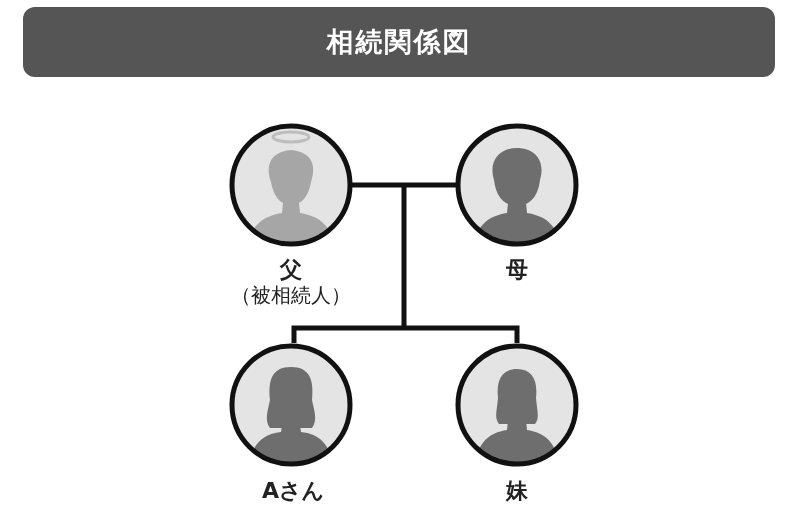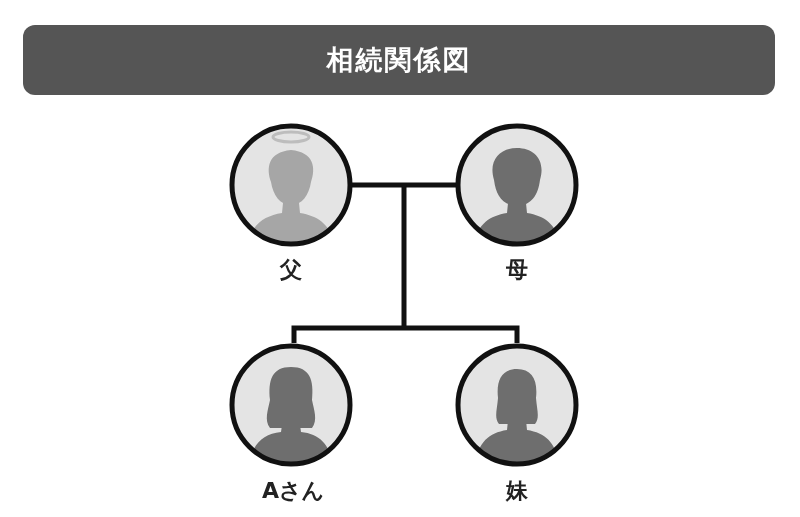--- a/index.html
+++ b/index.html
@@ -1,17 +1,17 @@
 <!DOCTYPE html>
 <html><head>
 <meta charset="utf-8">
 <style>
   html, body { margin:0; padding:0; background:#ffffff; }
   body { width:800px; height:517px; position:relative; overflow:hidden; font-family:"DejaVu Sans", sans-serif; }
-  .title-bar { position:absolute; left:23px; top:25px; width:752px; height:70px; background:#555555; border-radius:12px; display:flex; align-items:center; justify-content:center; }
+  .title-bar { position:absolute; left:23px; top:7px; width:752px; height:70px; background:#555555; border-radius:12px; display:flex; align-items:center; justify-content:center; }
   .title-text { color:#ffffff; font-size:27px; font-weight:bold; letter-spacing:2px; }
   svg.diagram { position:absolute; left:0; top:0; }
   .label { position:absolute; text-align:center; color:#222; font-weight:bold; }
   .label-main { font-size:22px; line-height:26px; }
   .label-sub { font-size:20px; line-height:24px; font-weight:normal; }
 </style>
 </head>
 <body>
 
 <div class="title-bar">
@@ -71,20 +71,21 @@
     <g clip-path="url(#c4)" fill="#6e6e6e">
       <path d="M498,398 C496,380 502,369 517,369 C532,369 538,380 536,398 C537,410 540,418 535,424 L499,424 C494,418 497,410 498,398 Z"></path>
       <path d="M508,420 L526,420 L527,430 C546,433 556,443 559,465 L475,465 C478,443 488,433 507,430 Z"></path>
     </g>
     <circle cx="517" cy="405" r="59" fill="none" stroke="#111" stroke-width="5"></circle>
   </g>
 </svg>
 
 <div class="label" style="left:231px; top:257px; width:120px;">
   <div class="label-main">父</div>
+  <div class="label-sub">（被相続人）</div>
 </div>
 <div class="label" style="left:457px; top:257px; width:120px;">
   <div class="label-main">母</div>
 </div>
 <div class="label" style="left:233px; top:478px; width:120px;">
   <div class="label-main">Aさん</div>
 </div>
 <div class="label" style="left:457px; top:478px; width:120px;">
   <div class="label-main">妹</div>
 </div>

